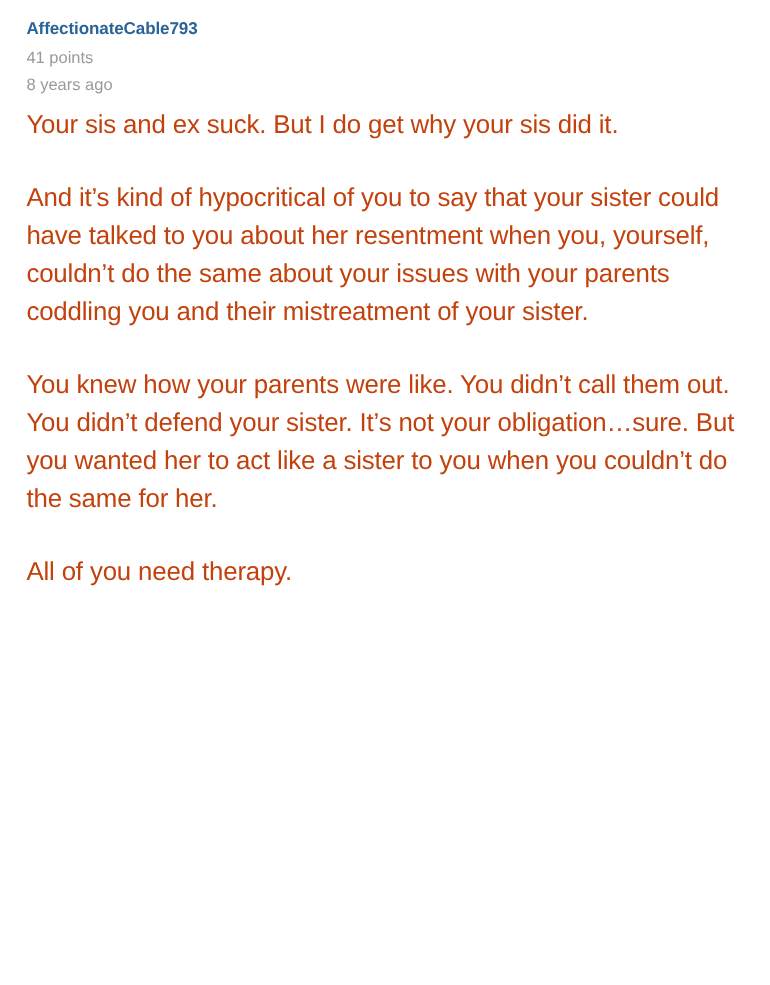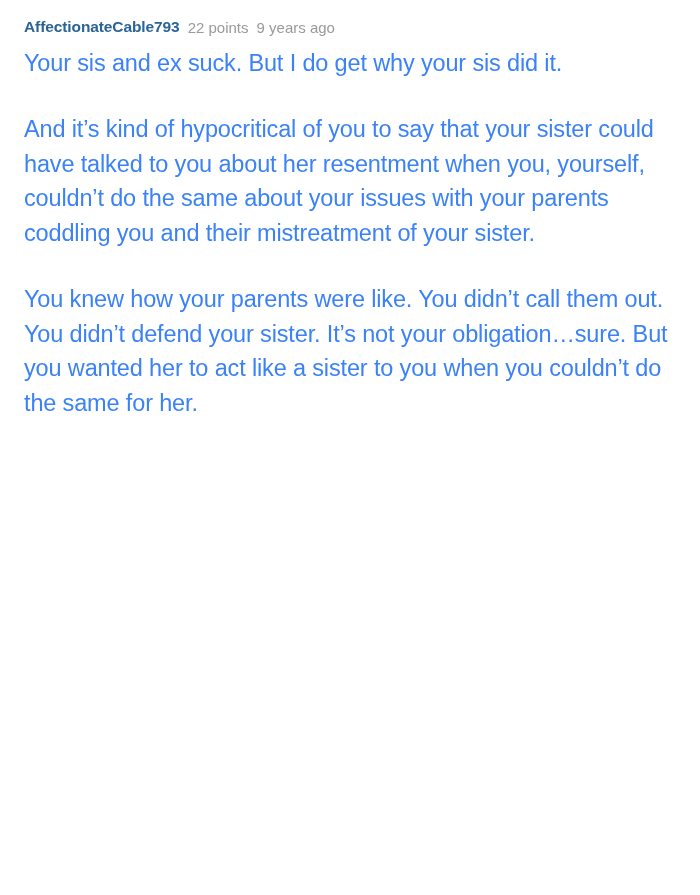--- a/index.html
+++ b/index.html
@@ -13,59 +13,61 @@
     font-family: "Liberation Sans", sans-serif;
     color: #1a1a1b;
     overflow: hidden;
   }
   .comment {
     padding: 18px 24px 0 24px;
     box-sizing: border-box;
   }
   .comment-header {
     display: flex;
-    align-items: flex-end;
+    align-items: flex-start;
     gap: 8px;
     margin-bottom: 10px;
     white-space: nowrap;
+    flex-direction: column;
   }
   .author {
     color: #2a6496;
     font-size: 15.5px;
     font-weight: bold;
     letter-spacing: -0.1px;
   }
   .meta {
     color: #9a9a9a;
     font-size: 15px;
     font-weight: normal;
   }
   .comment-body {
     font-size: 23.5px;
     line-height: 1.48;
-    color: #3b82f6;
+    color: #c2410c;
     letter-spacing: -0.15px;
   }
   .comment-body p {
     margin: 0 0 31px 0;
   }
   .comment-body p:last-child {
     margin-bottom: 0;
   }
 </style>
 </head>
 <body>
 
 <div class="comment">
 
   <div class="comment-header">
     <span class="author">AffectionateCable793</span>
-    <span class="meta">22 points</span>
-    <span class="meta">9 years ago</span>
+    <span class="meta">41 points</span>
+    <span class="meta">8 years ago</span>
   </div>
 
   <div class="comment-body">
     <p>Your sis and ex suck. But I do get why your sis did it.</p>
     <p>And it’s kind of hypocritical of you to say that your sister could have talked to you about her resentment when you, yourself, couldn’t do the same about your issues with your parents coddling you and their mistreatment of your sister.</p>
     <p>You knew how your parents were like. You didn’t call them out. You didn’t defend your sister. It’s not your obligation…sure. But you wanted her to act like a sister to you when you couldn’t do the same for her.</p>
+    <p>All of you need therapy.</p>
   </div>
 
 </div>
 
 </body></html>

